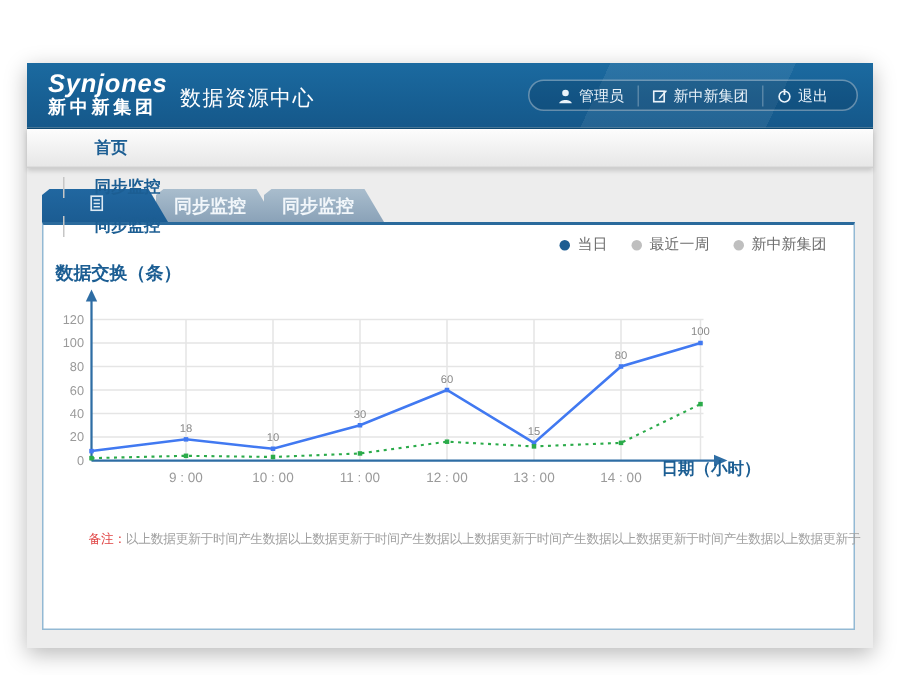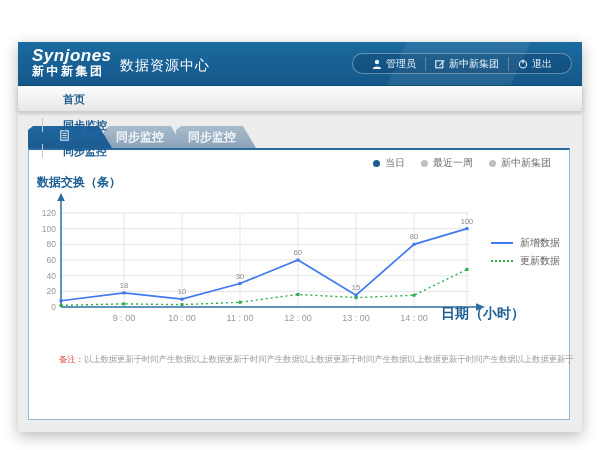--- a/index.html
+++ b/index.html
@@ -56,21 +56,21 @@
   .radio-row { position:absolute; top:6px; right:18px; display:flex; gap:16px; align-items:flex-end; }
   .radio-opt { display:flex; align-items:center; gap:5px; font-size:10px; color:#6d6d6d; cursor:pointer; }
   .dot { width:7px; height:7px; border-radius:50%; display:inline-block; }
   .dot.on { background:#1d5d92; }
   .dot.off { background:#bfbfbf; }
 
   .y-title { position:absolute; left:8px; top:24px; font-size:12px; font-weight:bold; color:#1c5e93; }
   .chart-wrap { position:absolute; left:0; top:40px; width:540px; height:140px; }
   .chart-wrap svg { display:block; }
   svg text { font-family:"Liberation Sans","DejaVu Sans",sans-serif; }
-  .x-title { position:absolute; left:412px; top:155px; font-size:14px; font-weight:bold; color:#1c5e93; }
+  .x-title { position:absolute; left:412px; top:155px; font-size:11px; font-weight:bold; color:#1c5e93; }
 
   .legend { position:absolute; left:462px; top:84px; }
   .legend-row { display:flex; align-items:center; gap:7px; height:18px; font-size:10px; color:#666; }
   .lg-line { width:22px; height:0; border-top:2px solid #4179f1; }
   .lg-dots { width:22px; height:0; border-top:2px dotted #2bab4a; }
 
   .note { position:absolute; left:30px; top:204px; width:505px; font-size:8.5px;
           letter-spacing:-.2px; white-space:nowrap; color:#a0a0a0; }
   .note .red { color:#e04444; }
 </style>
@@ -218,30 +218,20 @@
               <rect x="151.5" y="113.15" width="3" height="3" fill="#2bab4a"></rect>
               <rect x="209.5" y="110.8" width="3" height="3" fill="#2bab4a"></rect>
               <rect x="267.5" y="102.96666666666667" width="3" height="3" fill="#2bab4a"></rect>
               <rect x="325.5" y="106.1" width="3" height="3" fill="#2bab4a"></rect>
               <rect x="383.5" y="103.75" width="3" height="3" fill="#2bab4a"></rect>
               <rect x="436.5" y="77.9" width="3" height="3" fill="#2bab4a"></rect>
             </svg>
         </div>
         <div class="x-title">日期（小时）</div>
 
-        <div class="legend">
-          <div class="legend-row">
-            <span class="lg-line"></span>
-            <span>新增数据</span>
-          </div>
-          <div class="legend-row">
-            <span class="lg-dots"></span>
-            <span>更新数据</span>
-          </div>
-        </div>
 
         <div class="note">
           <span class="red">备注：</span><span>以上数据更新于时间产生数据以上数据更新于时间产生数据以上数据更新于时间产生数据以上数据更新于时间产生数据以上数据更新于</span>
         </div>
 
       </div>
     </div>
 
   </div>
 </div>

